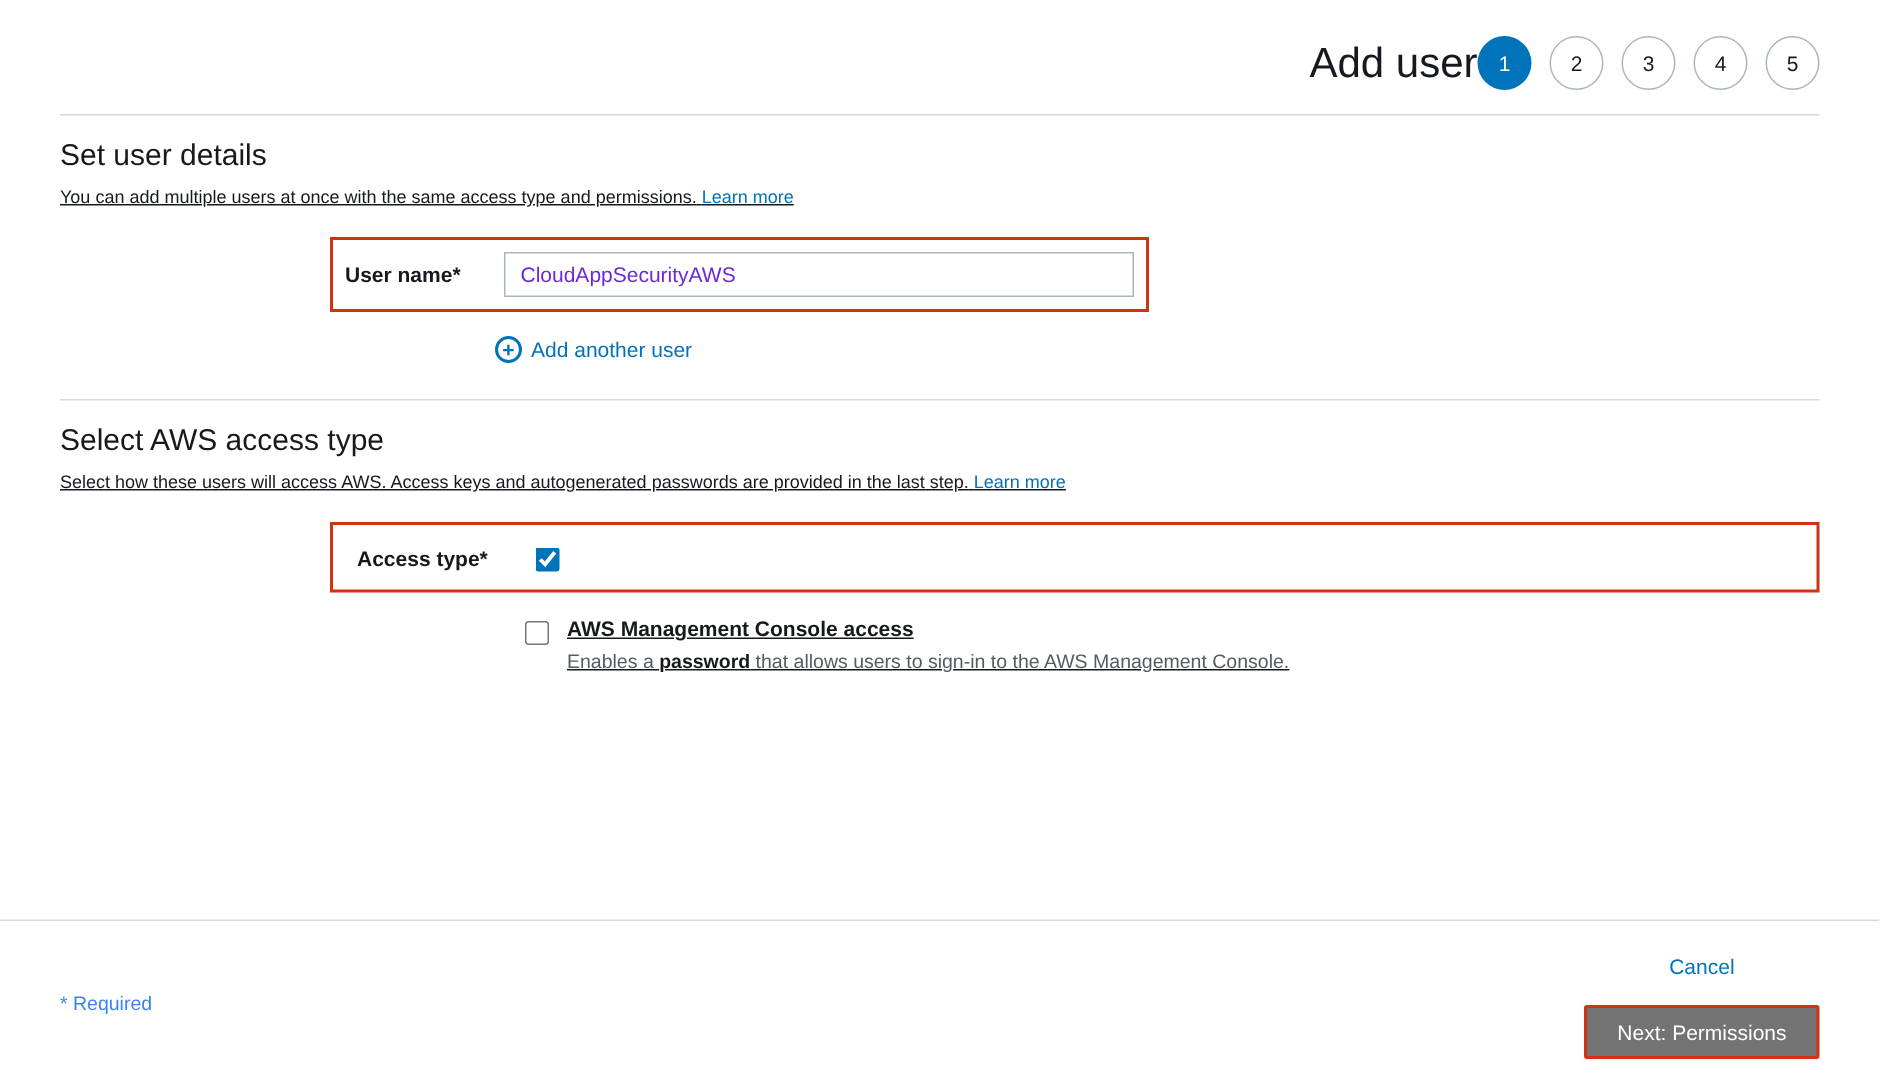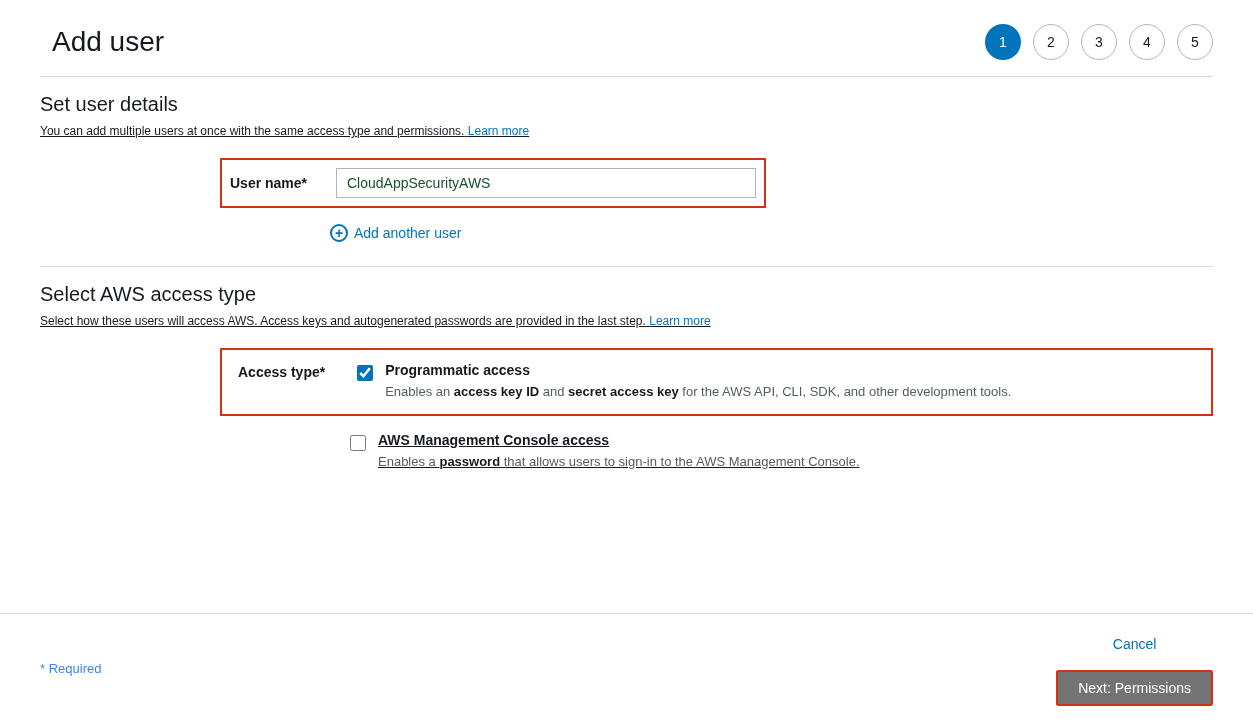--- a/index.html
+++ b/index.html
@@ -9,21 +9,21 @@
       background: #fff;
       color: #16191f;
       min-height: 722px;
       display: flex;
       flex-direction: column;
     }
 
     .page-header {
       display: flex;
       align-items: center;
-      justify-content: space-between;
+      justify-content: flex-end;
       padding: 24px 40px 16px 52px;
     }
 
     .page-title {
       font-size: 28px;
       font-weight: 300;
       color: #16191f;
     }
 
     .step-indicators {
@@ -111,21 +111,21 @@
       color: #16191f;
       white-space: nowrap;
       margin-right: 16px;
       min-width: 90px;
     }
 
     .form-input {
       border: 1px solid #aab7b8;
       padding: 6px 10px;
       font-size: 14px;
-      color: #14532d;
+      color: #6d28d9;
       width: 420px;
       outline: none;
     }
 
     .add-user-row {
       padding-left: 290px;
       margin-bottom: 8px;
     }
 
     .add-user-link {
@@ -316,26 +316,20 @@
     <p class="section-description">
       <span>Select how these users will access AWS. Access keys and autogenerated passwords are provided in the last step.</span>
       <a href="#">Learn more</a>
     </p>
 
     <div class="access-options-container">
 
       <div class="access-option highlighted">
         <span class="form-label access-option-label-col">Access type*</span>
         <input type="checkbox" class="access-option-checkbox" checked="" style="">
-        <div class="access-option-content">
-          <div class="access-option-title">Programmatic access</div>
-          <div class="access-option-desc">
-            Enables an <strong>access key ID</strong> and <strong>secret access key</strong> for the AWS API, CLI, SDK, and other development tools.
-          </div>
-        </div>
       </div>
 
       <div class="access-option normal">
         <span class="form-label access-option-label-col"></span>
         <input type="checkbox" class="access-option-checkbox" style="">
         <div class="access-option-content">
           <div class="access-option-title">AWS Management Console access</div>
           <div class="access-option-desc">
             Enables a <strong>password</strong> that allows users to sign-in to the AWS Management Console.
           </div>

